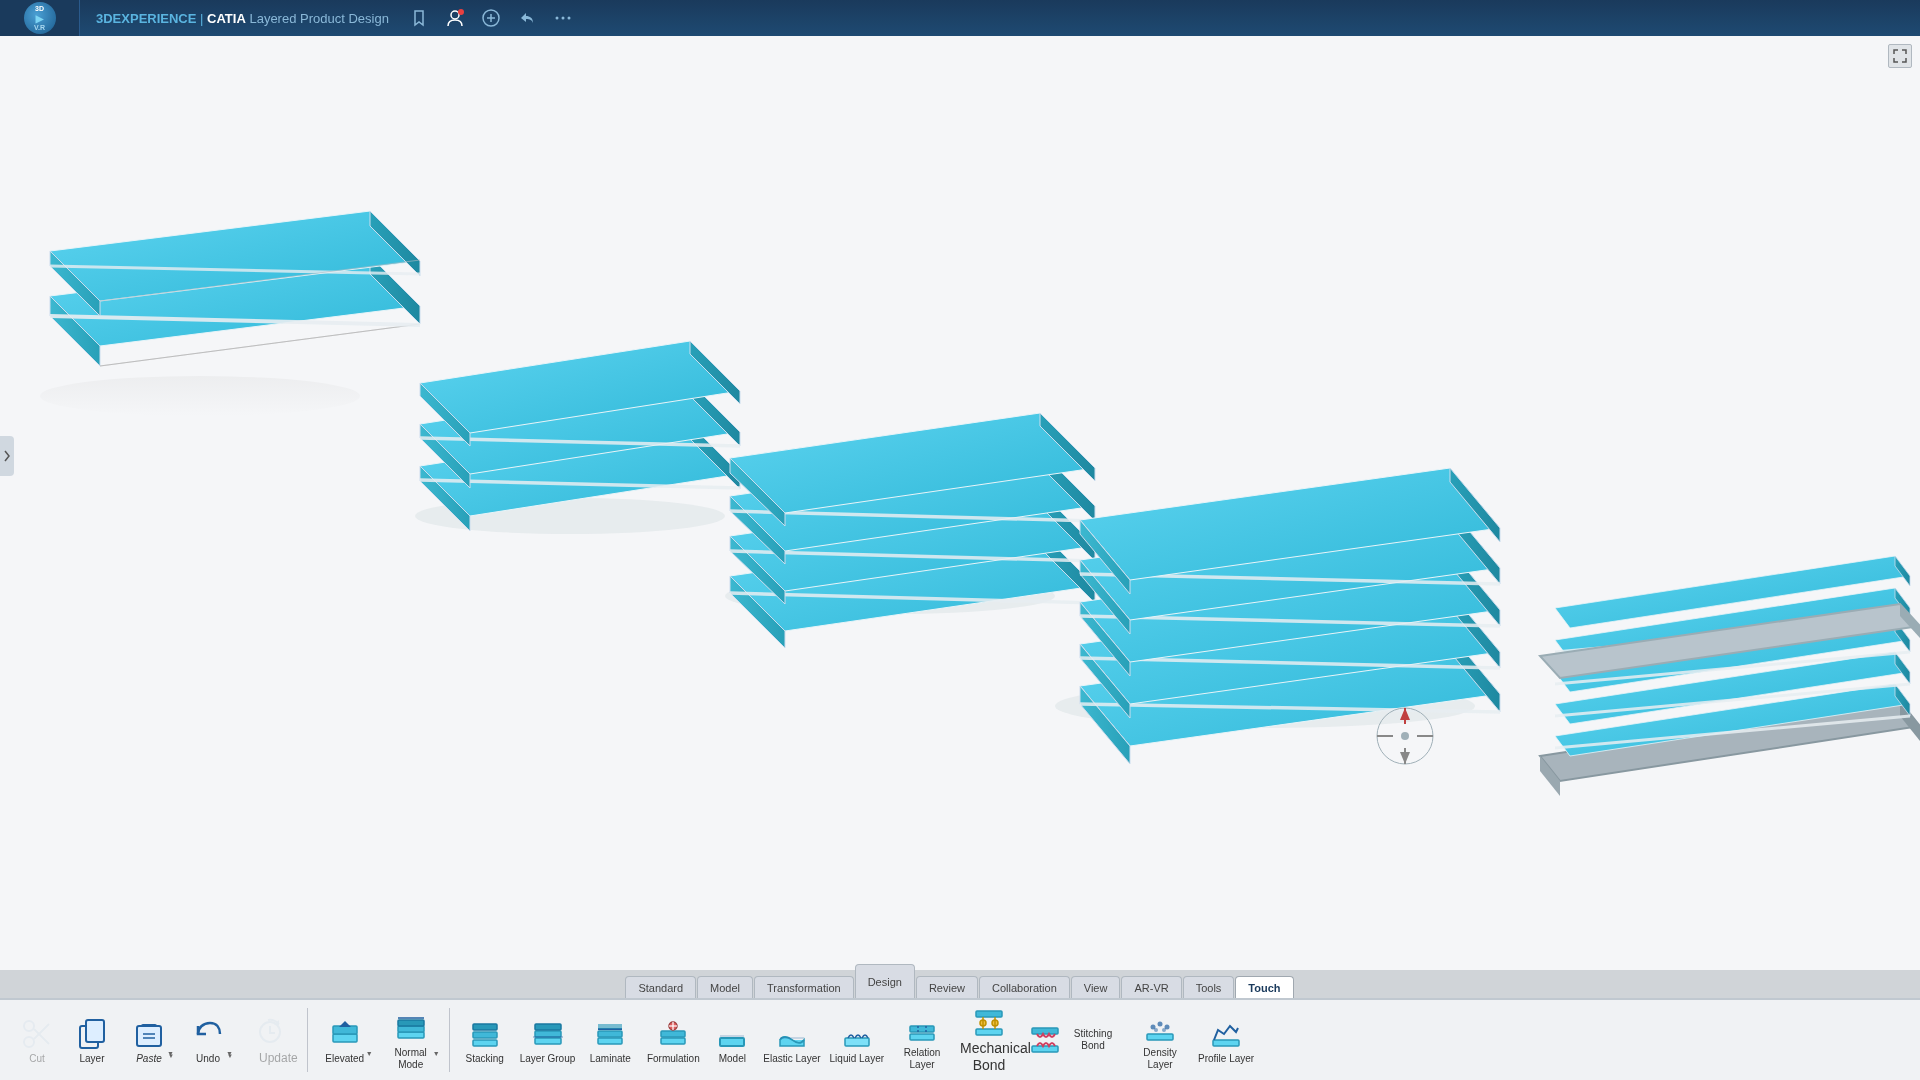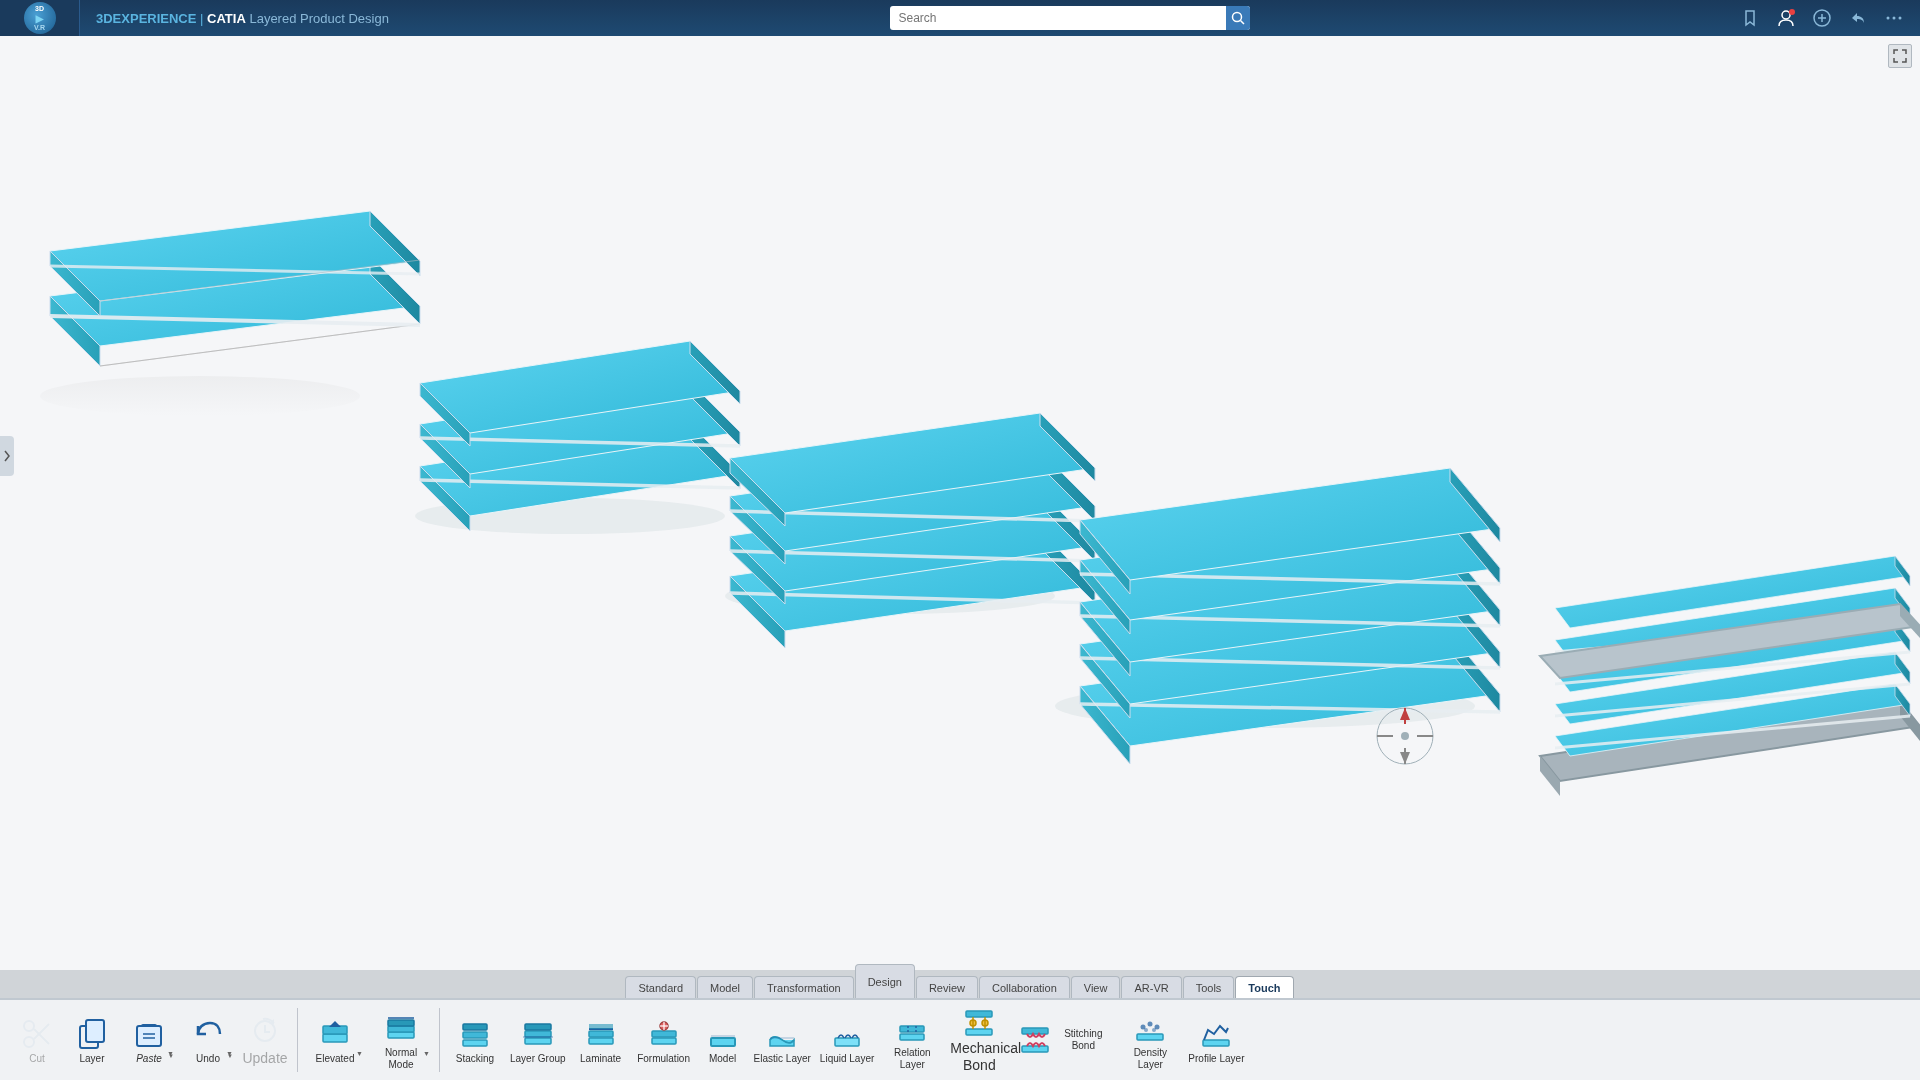--- a/index.html
+++ b/index.html
@@ -115,31 +115,20 @@
     <div class="logo-circle">
       <div class="logo-inner">
         <div style="font-size:7px;font-weight:900;color:#fff;">3D</div>
         <div style="font-size:10px;color:#7dd4f4;">▶</div>
         <div style="font-size:7px;color:#a8d8f0;">V.R</div>
       </div>
     </div>
   </div>
   <div id="app-title">
     <span class="brand" style="color:#5ab4e0;font-weight:700;font-size:13px;">3DEXPERIENCE</span><span style="color:#5ab4e0;font-size:13px;"> | </span><span class="catia" style="color:#fff;font-weight:700;font-size:13px;">CATIA</span><span style="color:#8ab8d8;font-size:13px;"> </span><span style="color:#8ab8d8;font-size:13px;">Layered Product Design</span>
-  </div>
-  <div id="search-container">
-    <div id="search-box">
-      <input id="search-input" type="text" style="flex: 1 1 0%; border: none; outline: none; font-size: 12px; color: rgb(51, 51, 51);" placeholder="Search">
-      <div class="search-icon-btn">
-        <svg width="14" height="14" viewBox="0 0 14 14">
-          <circle cx="6" cy="6" r="4.5" stroke="#fff" stroke-width="1.5" fill="none"></circle>
-          <line x1="9.5" y1="9.5" x2="13" y2="13" stroke="#fff" stroke-width="1.5"></line>
-        </svg>
-      </div>
-    </div>
   </div>
   <div id="topbar-right">
     <div class="topbar-icon-btn">
       <svg width="18" height="18" viewBox="0 0 18 18">
         <path d="M5 2h8v14l-4-3-4 3V2z" stroke="#8ab8d8" stroke-width="1.5" fill="none"></path>
       </svg>
     </div>
     <div class="topbar-icon-btn">
       <svg width="20" height="20" viewBox="0 0 20 20">
         <circle cx="10" cy="7" r="4" stroke="#fff" stroke-width="1.5" fill="none"></circle>
@@ -392,21 +381,21 @@
 
     <div class="toolbar-btn disabled" style="display:flex;flex-direction:column;align-items:center;justify-content:center;min-width:54px;height:74px;cursor:pointer;border-radius:4px;padding:4px;gap:1px;opacity:0.4;">
       <div class="toolbar-icon">
         <svg width="32" height="32" viewBox="0 0 32 32">
           <circle cx="16" cy="16" r="10" fill="none" stroke="#2060a0" stroke-width="2"></circle>
           <polyline points="16,10 16,17 21,17" stroke="#2060a0" stroke-width="2" fill="none"></polyline>
           <path d="M25 8 C22 5 18 3 14 4" fill="none" stroke="#2060a0" stroke-width="2"></path>
           <polyline points="25,4 25,9 20,9" fill="#2060a0"></polyline>
         </svg>
       </div>
-      <div class="toolbar-label" style="font-size:14px;color:#333;text-align:center;">Update</div>
+      <div class="toolbar-label" style="font-size:12px;color:#333;text-align:center;margin-left:17px;">Update</div>
     </div>
 
     <div class="toolbar-separator" style="width:1px;height:64px;background:#c0c4cc;margin:0 4px;"></div>
 
     <div class="toolbar-btn" style="display:flex;flex-direction:column;align-items:center;justify-content:center;min-width:64px;height:74px;cursor:pointer;border-radius:4px;padding:4px;gap:1px;position:relative;">
       <div class="toolbar-icon">
         <svg width="32" height="32" viewBox="0 0 32 32">
           <rect x="4" y="16" width="24" height="8" rx="1" fill="#5dd4f0" stroke="#2898b8" stroke-width="1.5"></rect>
           <rect x="4" y="8" width="24" height="8" rx="1" fill="#40b8d8" stroke="#2898b8" stroke-width="1.5"></rect>
           <polygon points="16,3 22,9 10,9" fill="#2060a0"></polygon>

